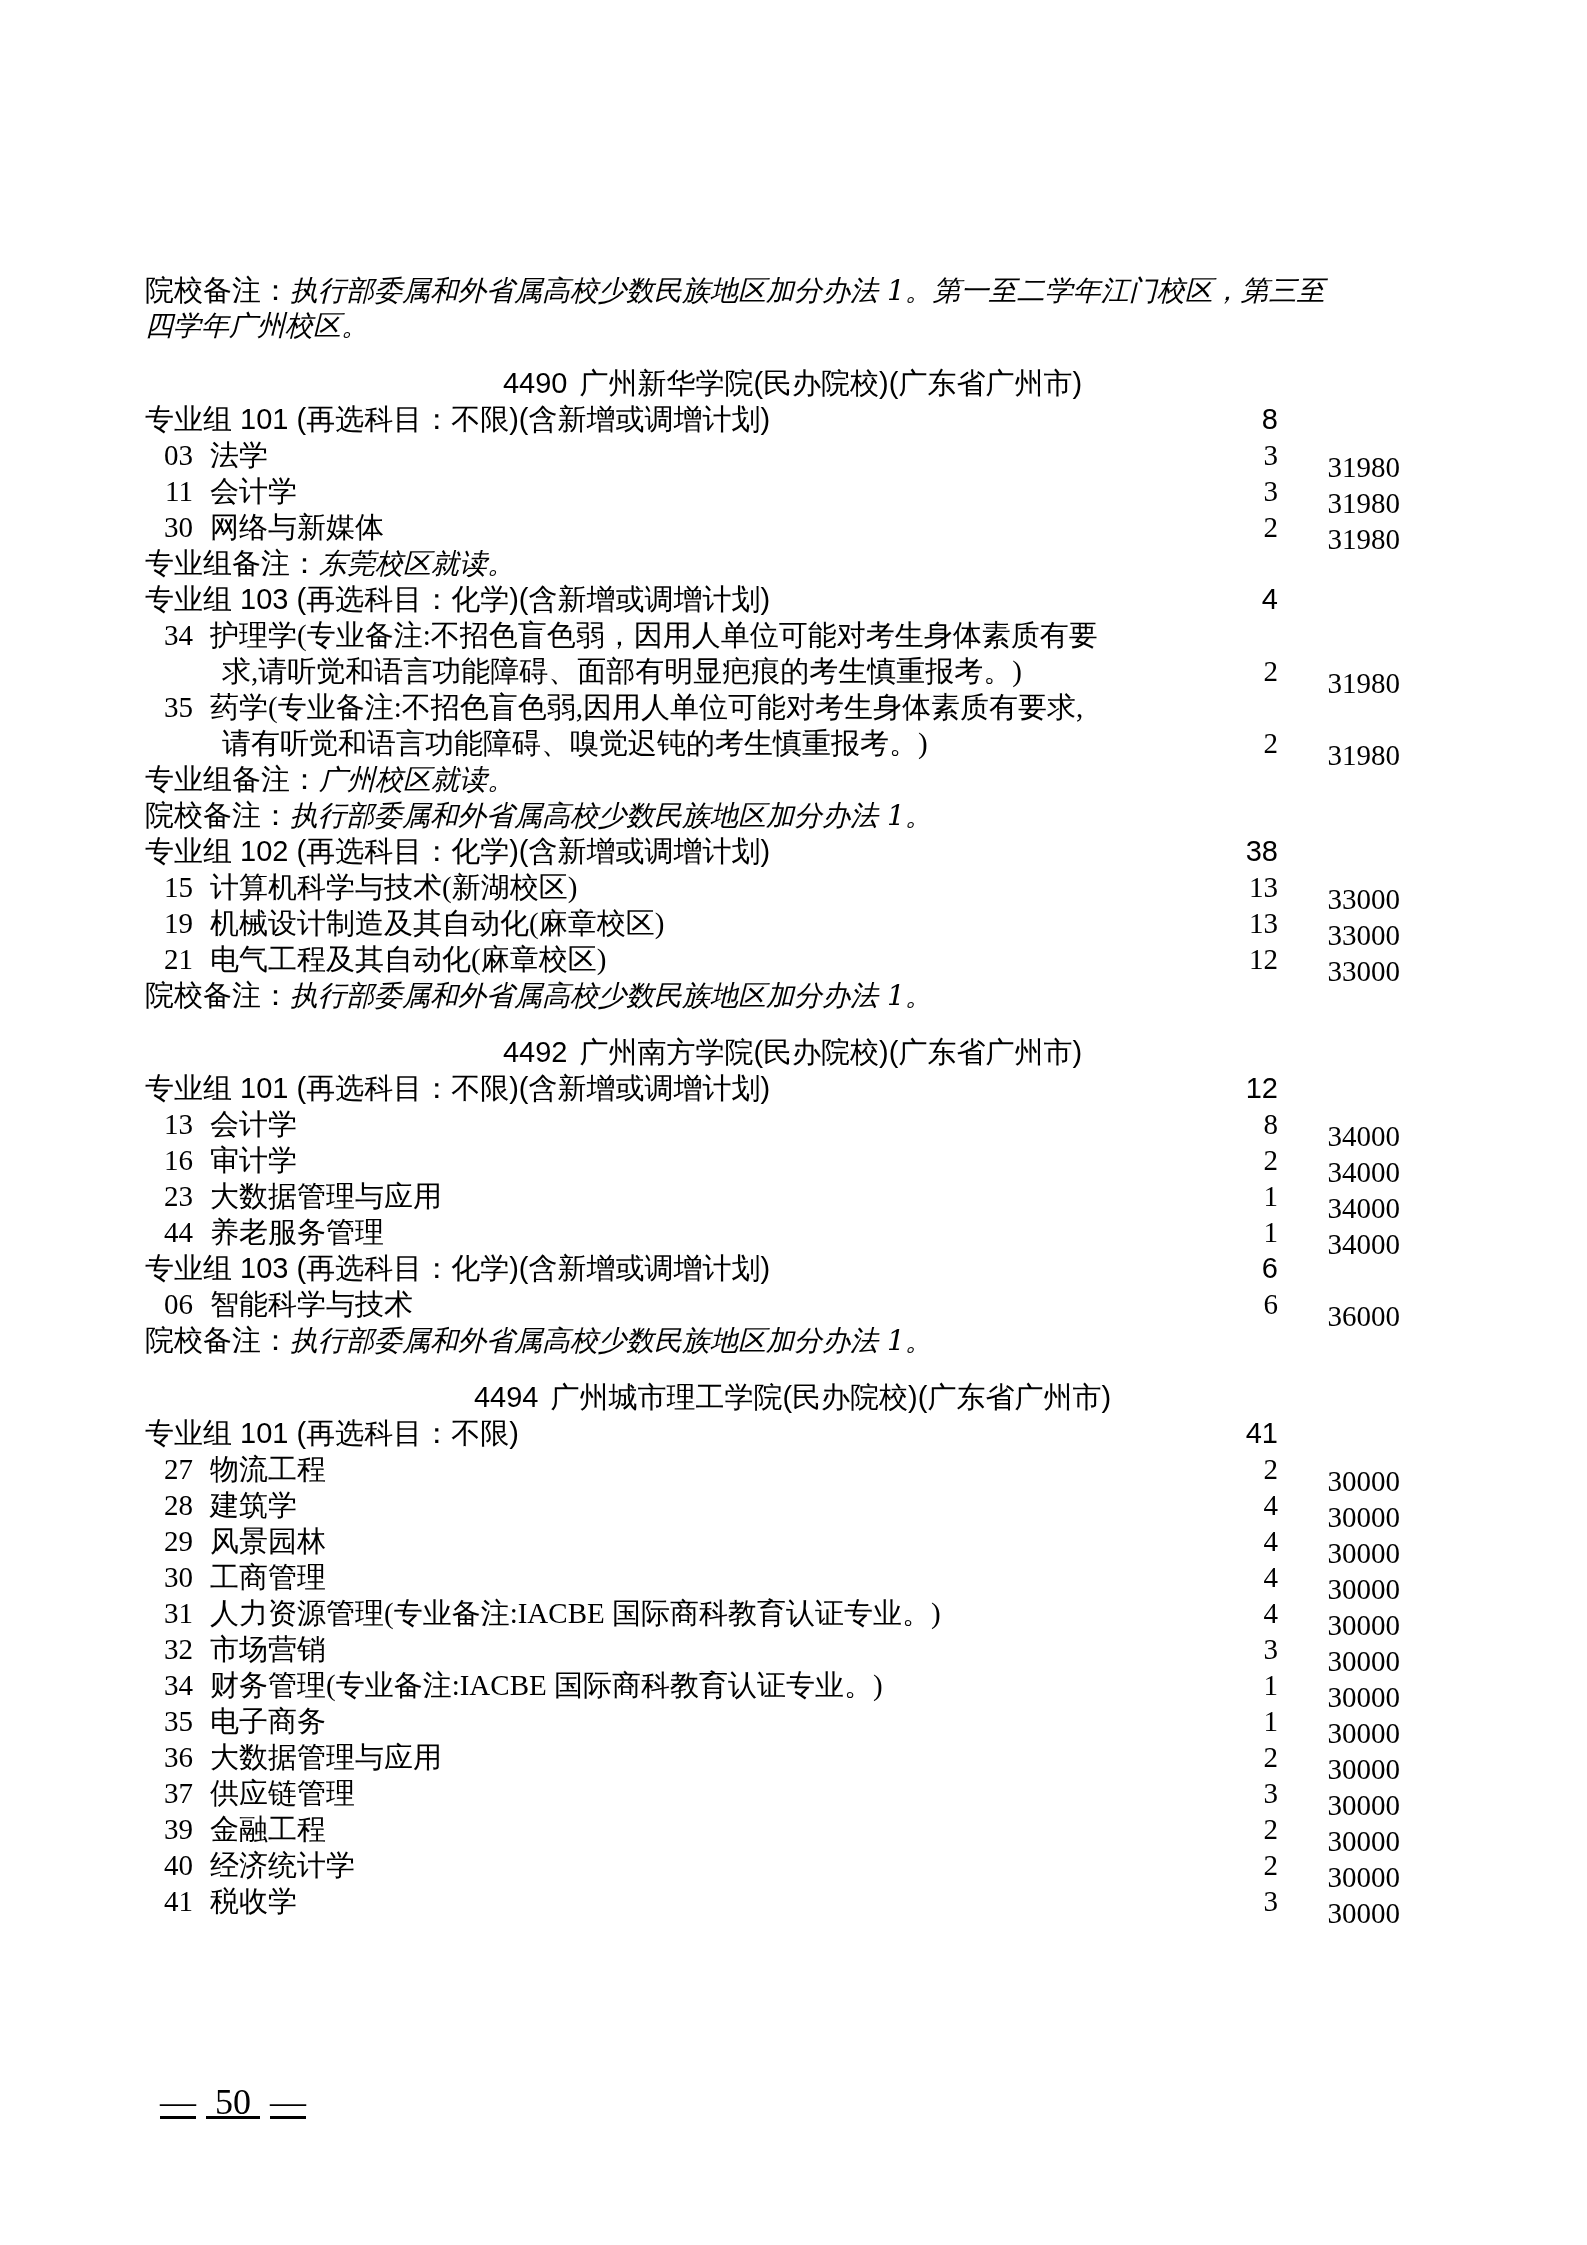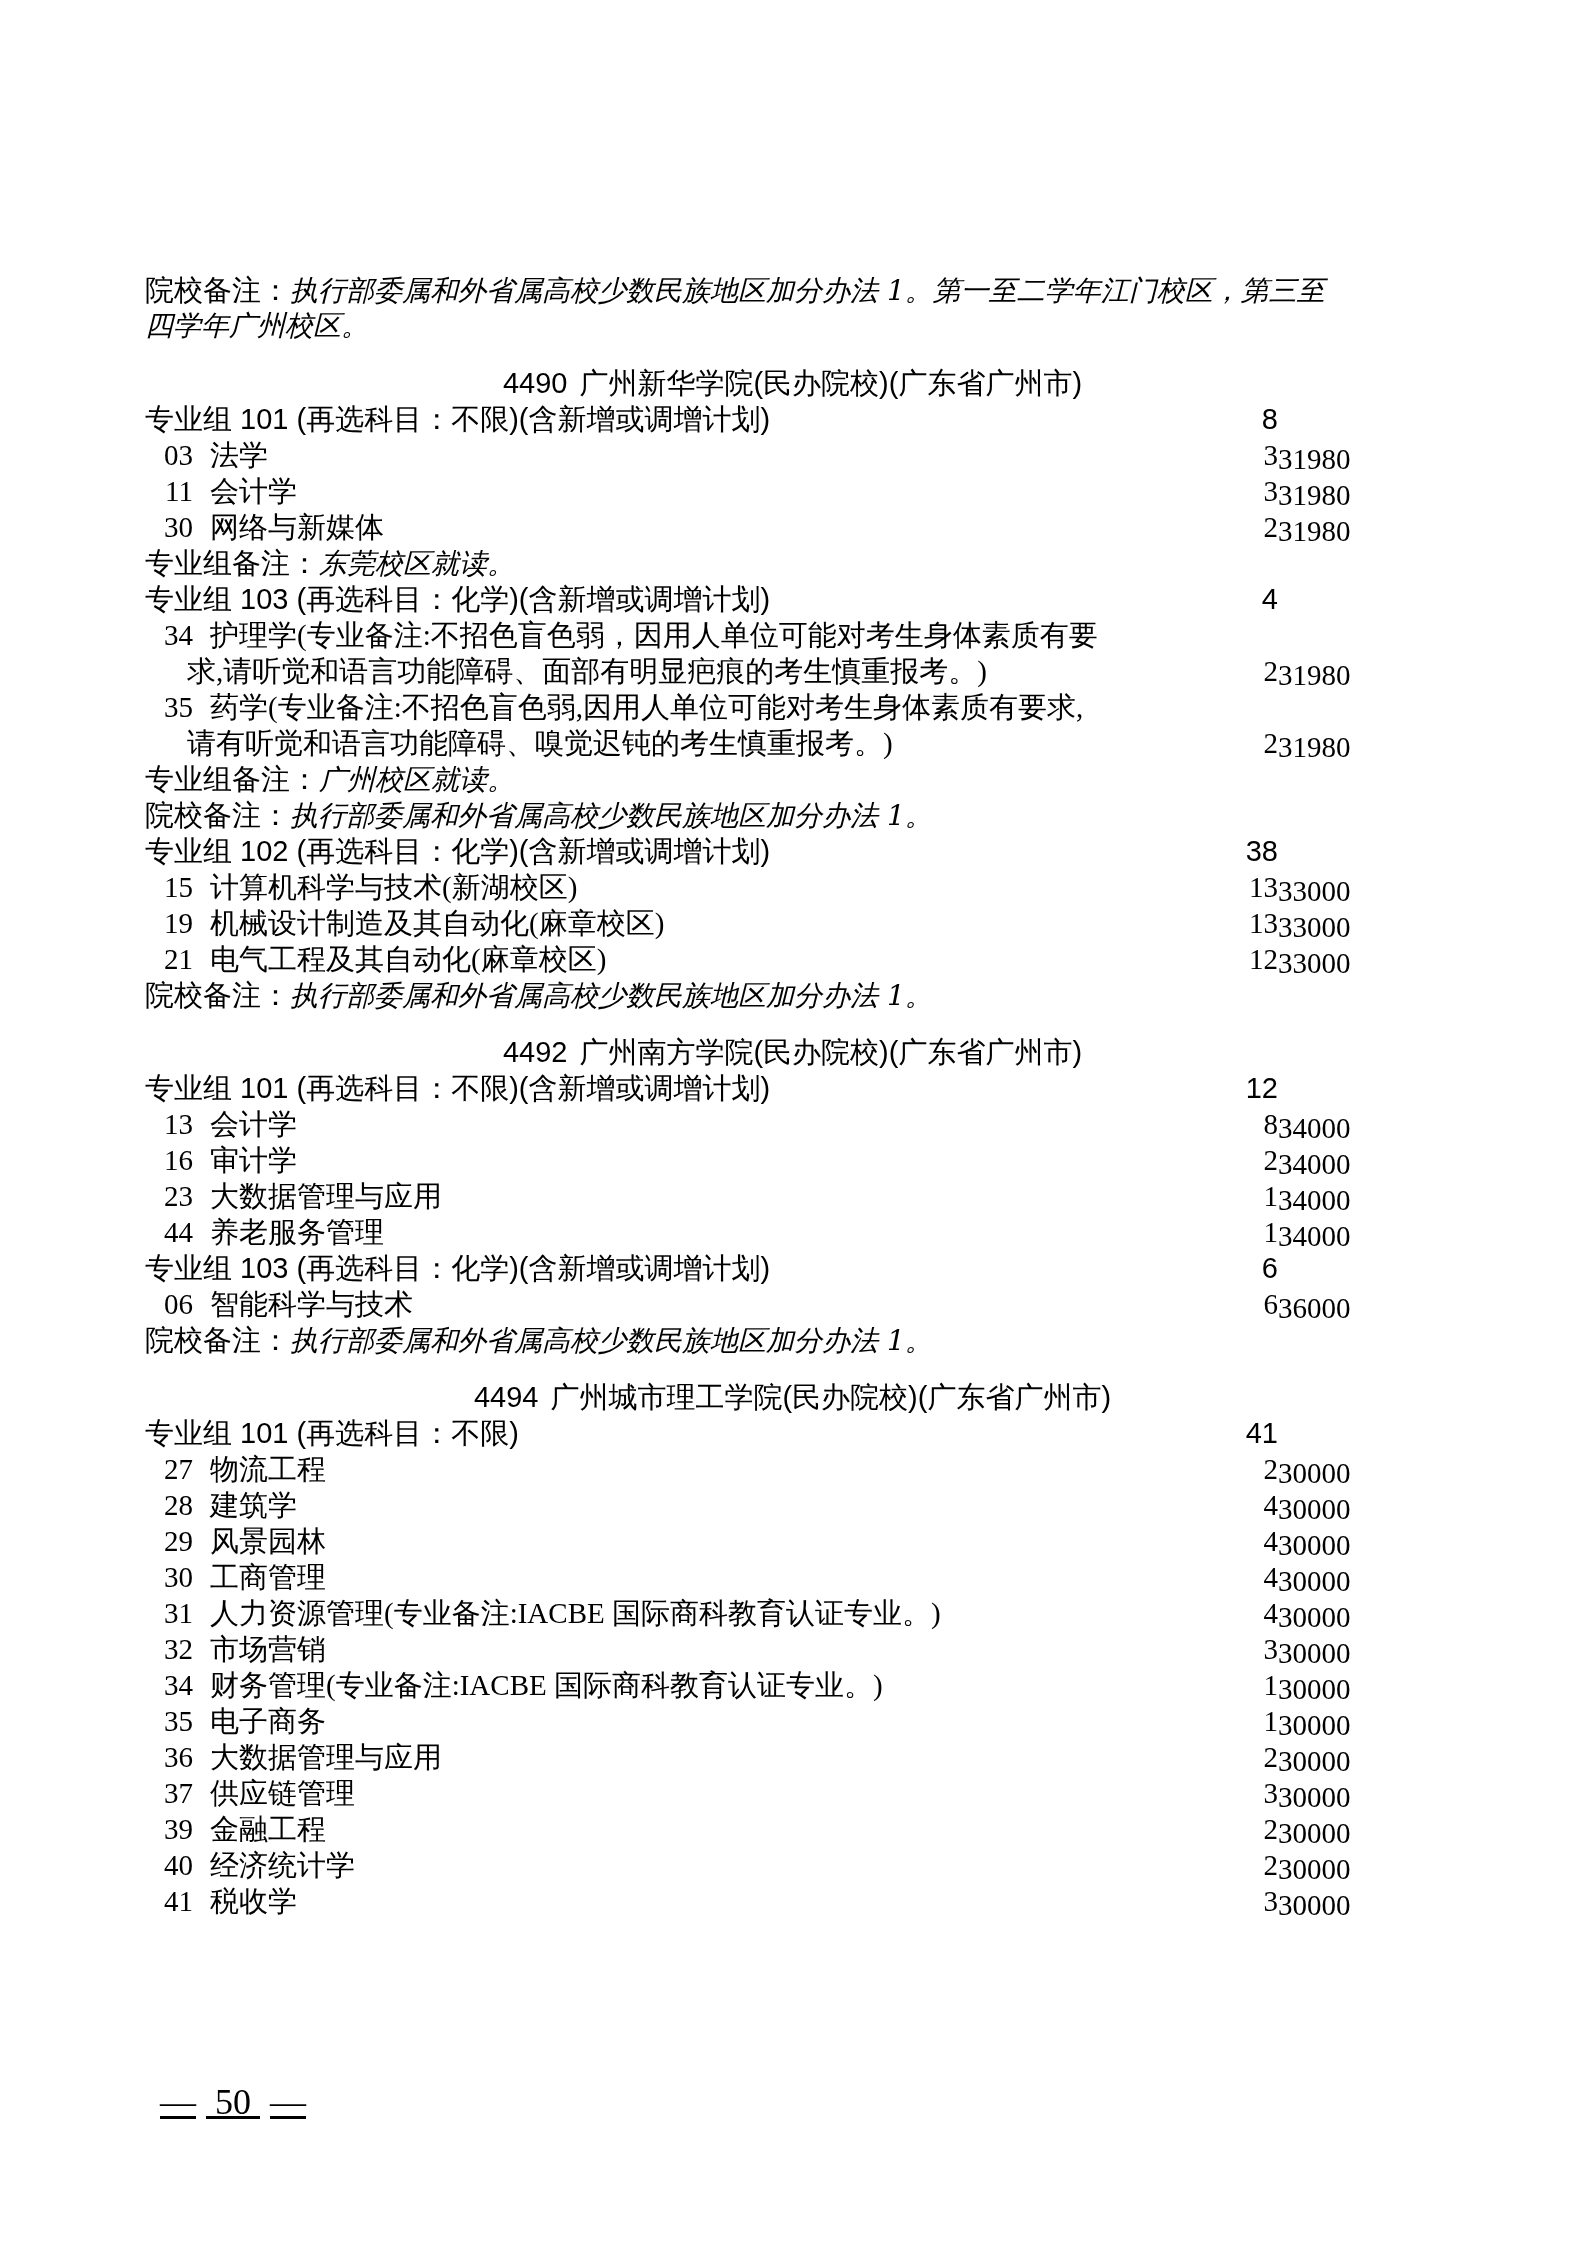--- a/index.html
+++ b/index.html
@@ -42,35 +42,35 @@
     font-style: italic;
     font-weight: 400;
     font-size: 28px;
   }
   .num {
     display: inline-block;
     width: 48px;
     text-align: right;
   }
   .name { margin-left: 17px; }
-  .cont { margin-left: 42px; }
+  .cont { margin-left: 77px; }
   .instname { margin-left: 12px; }
   .count {
     position: absolute;
     left: 993px;
     top: 0;
     width: 140px;
     text-align: right;
   }
   .fee {
     position: absolute;
     left: 1133px;
-    top: 4px;
+    top: 12px;
     width: 122px;
-    text-align: left;
+    text-align: right;
   }
   .footer {
     position: absolute;
     left: 150px;
     top: 2082px;
     height: 40px;
     line-height: 40px;
     font-family: "Liberation Serif", serif;
     font-size: 36px;
     white-space: nowrap;

